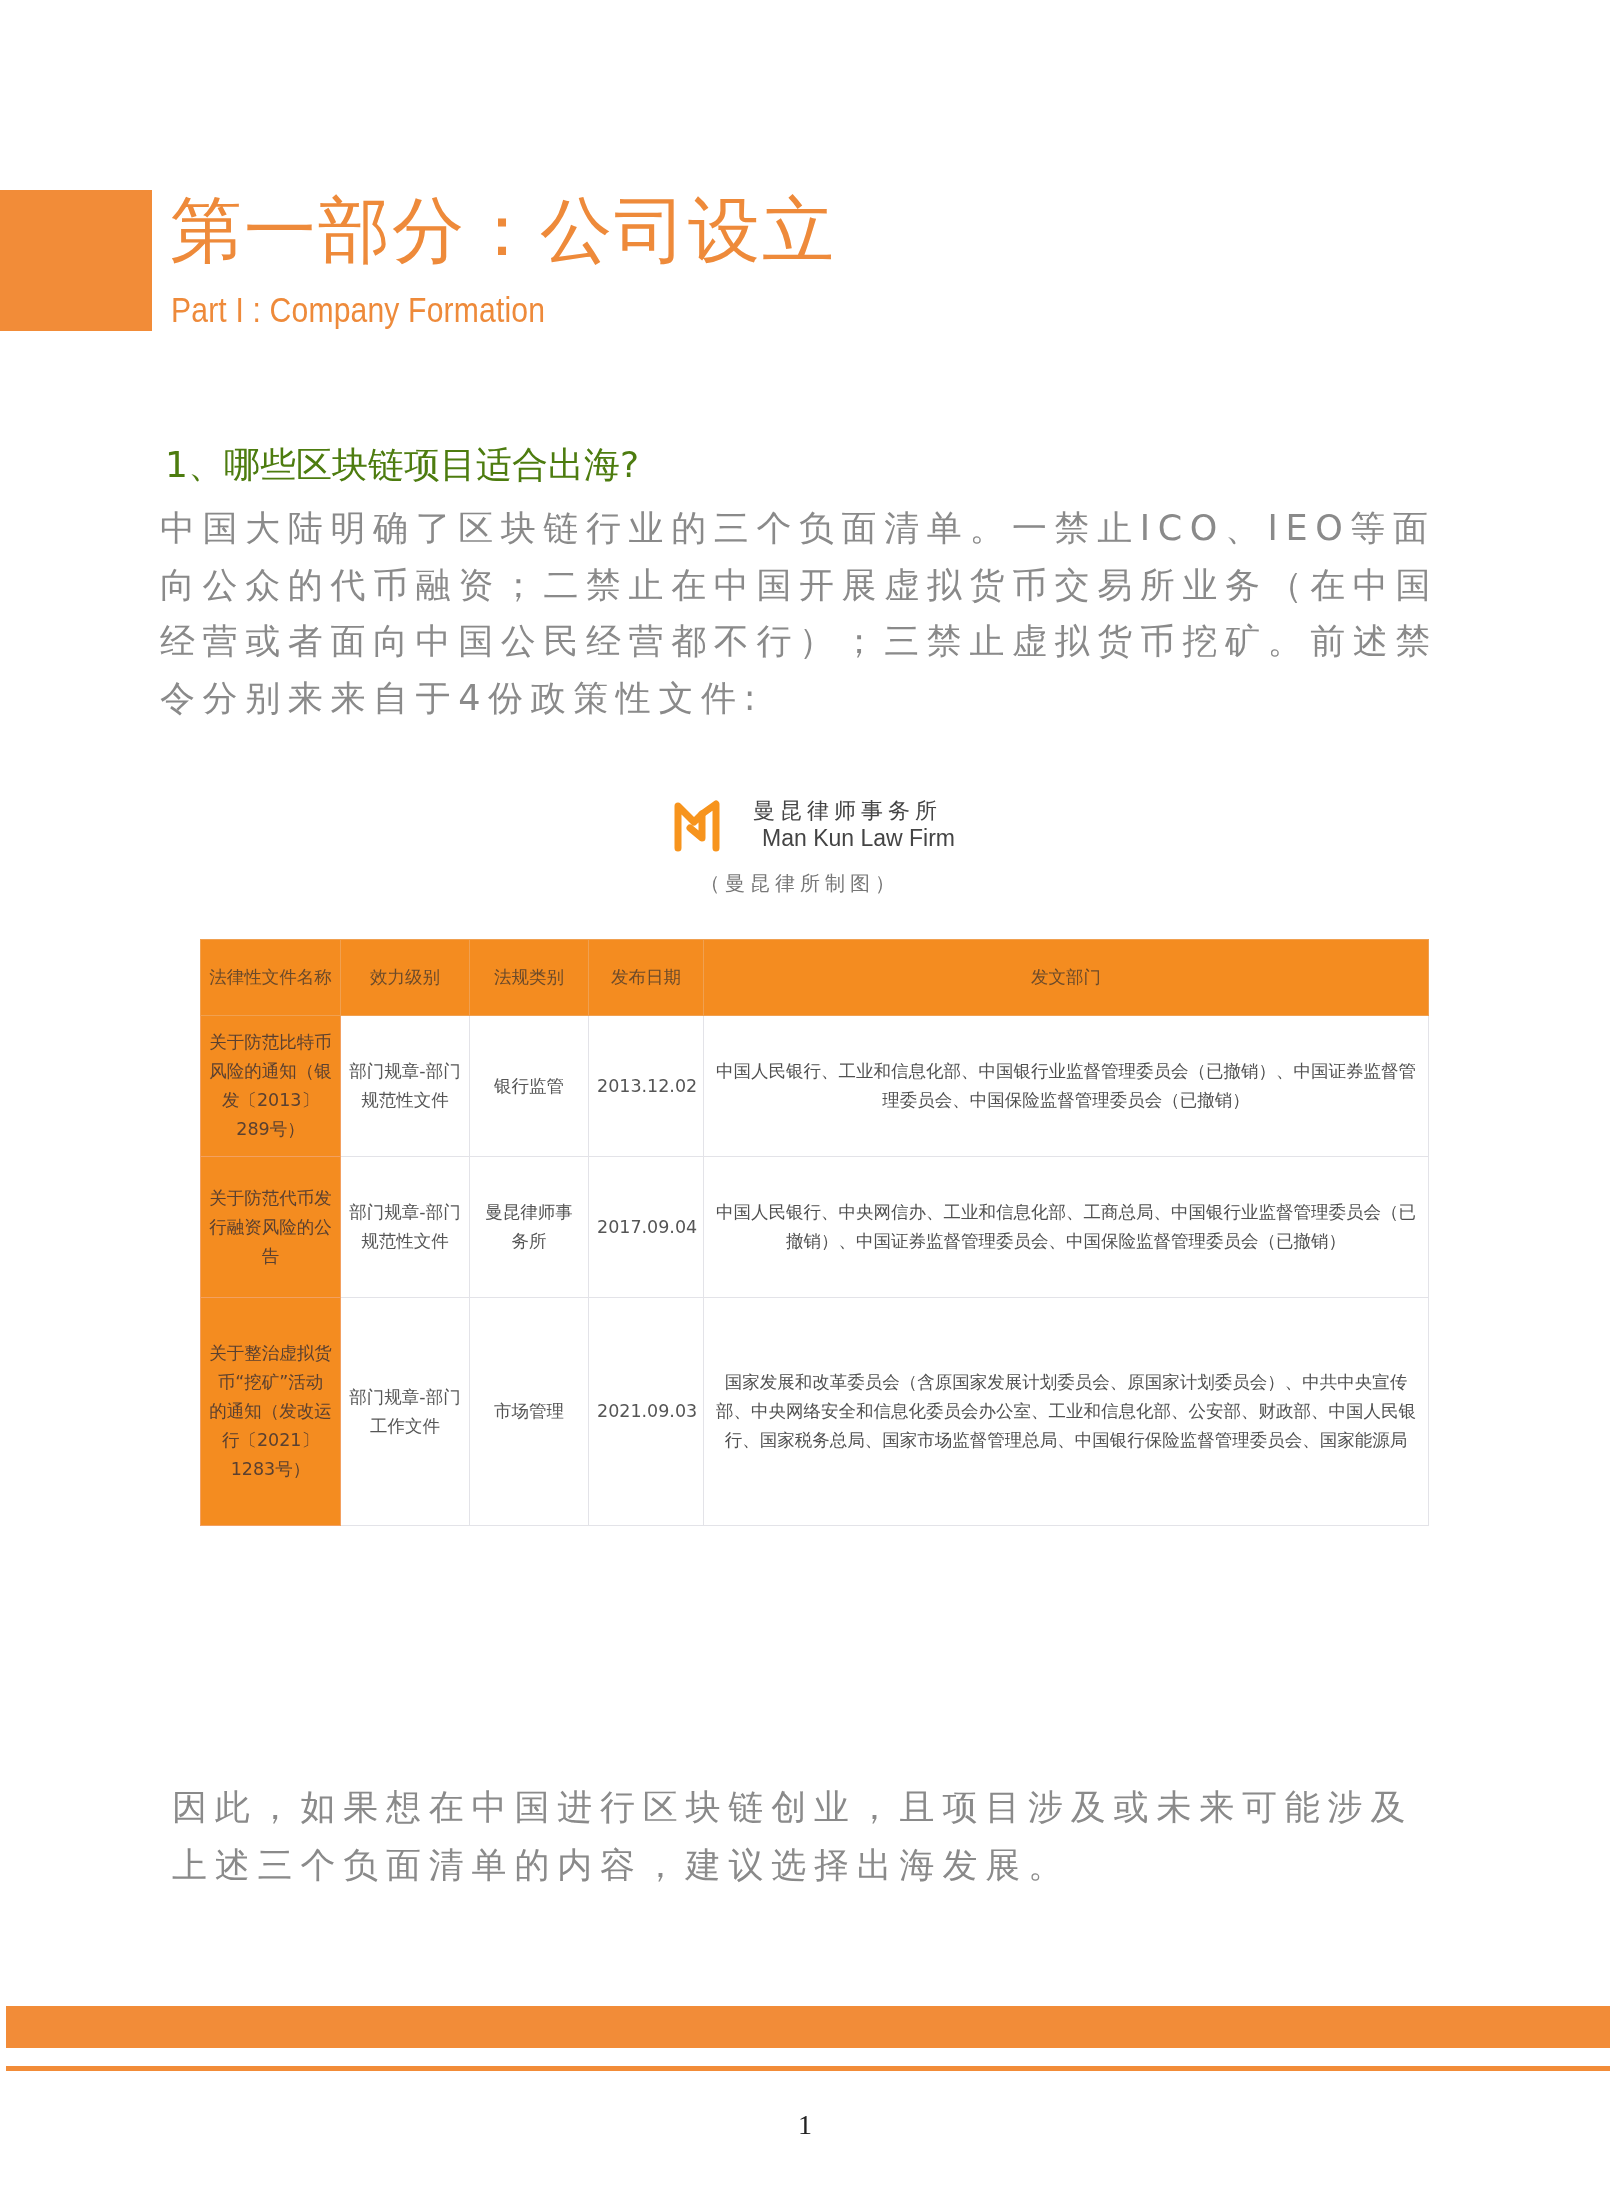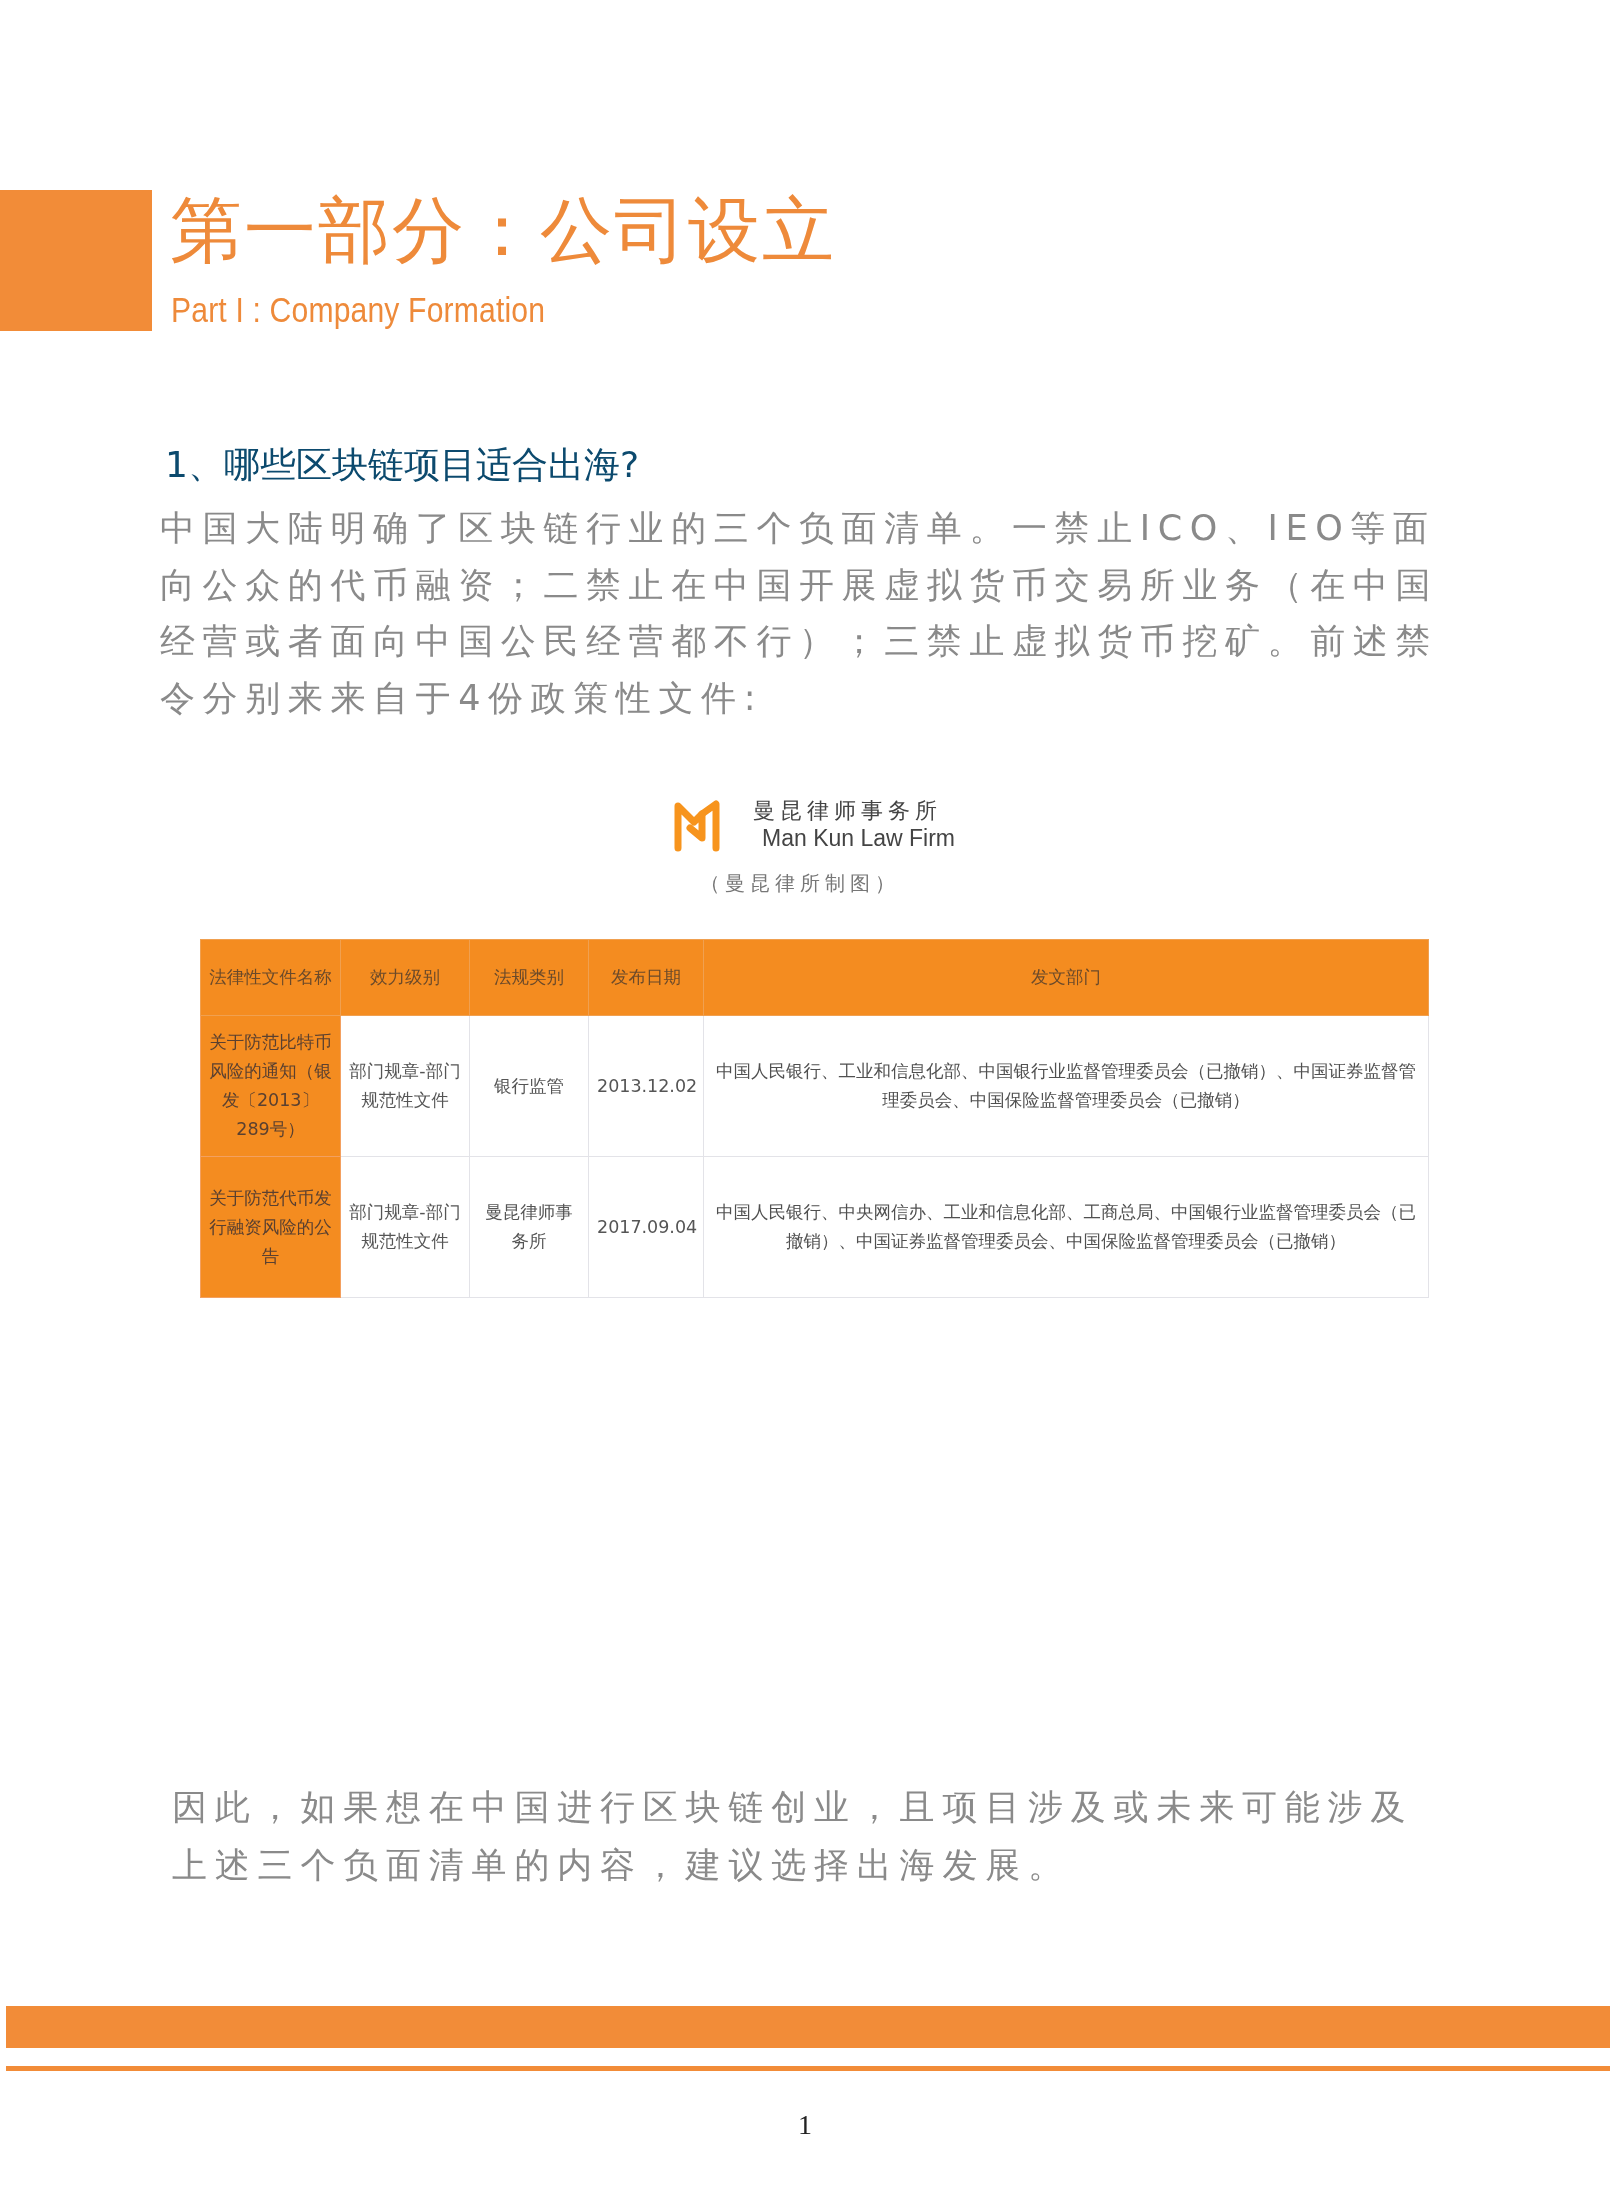--- a/index.html
+++ b/index.html
@@ -4,21 +4,21 @@
 <style>
   html, body { margin:0; padding:0; background:#ffffff; }
   body { width:1610px; height:2200px; position:relative; overflow:hidden;
          font-family:"DejaVu Sans", sans-serif; }
   .abs { position:absolute; }
 
   .title-block { left:0; top:190px; width:152px; height:141px; background:#F28C38; }
   .title-cn { left:170px; top:185px; font-size:72px; line-height:90px; color:#EE8A3A; letter-spacing:2px; white-space:nowrap; }
   .title-en { left:171px; top:287px; font-size:35px; line-height:46px; color:#EE8A3A; white-space:nowrap; font-family:"Liberation Sans", sans-serif; letter-spacing:0.2px; transform:scaleX(0.86); transform-origin:left top; }
 
-  .q-heading { left:165px; top:440px; font-size:36px; line-height:50px; color:#0c4a6e; white-space:nowrap; }
+  .q-heading { left:165px; top:440px; font-size:36px; line-height:50px; color:#4d7c0f; white-space:nowrap; }
   .intro { left:160px; top:500px; width:1310px; font-size:35px; line-height:56.7px; color:#8a8a8a; letter-spacing:7.6px; }
 
   .logo { left:672px; top:798px; width:300px; height:60px; }
   .logo-icon { position:absolute; left:0; top:0; width:52px; height:54px; }
   .logo-cn { position:absolute; left:66px; top:0; font-size:22px; line-height:26px; color:#444; letter-spacing:5px; white-space:nowrap;margin-left:15px; }
   .logo-en { position:absolute; left:66px; top:26px; font-size:23px; line-height:28px; color:#444; white-space:nowrap; font-family:"Liberation Sans", sans-serif;margin-left:24px; }
   .logo-caption { left:700px; top:868px; font-size:20px; line-height:30px; color:#777; letter-spacing:5px; white-space:nowrap; }
 
   table.doc-table { position:absolute; left:200px; top:931px; width:1228px; border-collapse:collapse; table-layout:fixed;margin-top:8px; }
   table.doc-table th, table.doc-table td { border:1.5px solid #e3e3e8; text-align:center; vertical-align:middle; padding:0 8px; font-size:17.5px; line-height:29px; color:#555; }
@@ -77,20 +77,27 @@
       <td>2013.12.02</td>
       <td class="dept">中国人民银行、工业和信息化部、中国银行业监督管理委员会（已撤销）、中国证券监督管理委员会、中国保险监督管理委员会（已撤销）</td>
     </tr>
     <tr style="height:141px">
       <td class="name">关于防范代币发行融资风险的公告</td>
       <td>部门规章-部门规范性文件</td>
       <td>曼昆律师事务所</td>
       <td>2017.09.04</td>
       <td class="dept">中国人民银行、中央网信办、工业和信息化部、工商总局、中国银行业监督管理委员会（已撤销）、中国证券监督管理委员会、中国保险监督管理委员会（已撤销）</td>
     </tr>
+    <tr style="height:228px">
+      <td class="name">关于整治虚拟货币“挖矿”活动的通知（发改运行〔2021〕1283号）</td>
+      <td>部门规章-部门工作文件</td>
+      <td>市场管理</td>
+      <td>2021.09.03</td>
+      <td class="dept">国家发展和改革委员会（含原国家发展计划委员会、原国家计划委员会）、中共中央宣传部、中央网络安全和信息化委员会办公室、工业和信息化部、公安部、财政部、中国人民银行、国家税务总局、国家市场监督管理总局、中国银行保险监督管理委员会、国家能源局</td>
+    </tr>
   </tbody>
 </table>
 
 <div class="abs conclusion">因此，如果想在中国进行区块链创业，且项目涉及或未来可能涉及上述三个负面清单的内容，建议选择出海发展。</div>
 
 <div class="abs footer-band"></div>
 <div class="abs footer-line"></div>
 <div class="abs page-num">1</div>
 
 </body></html>

